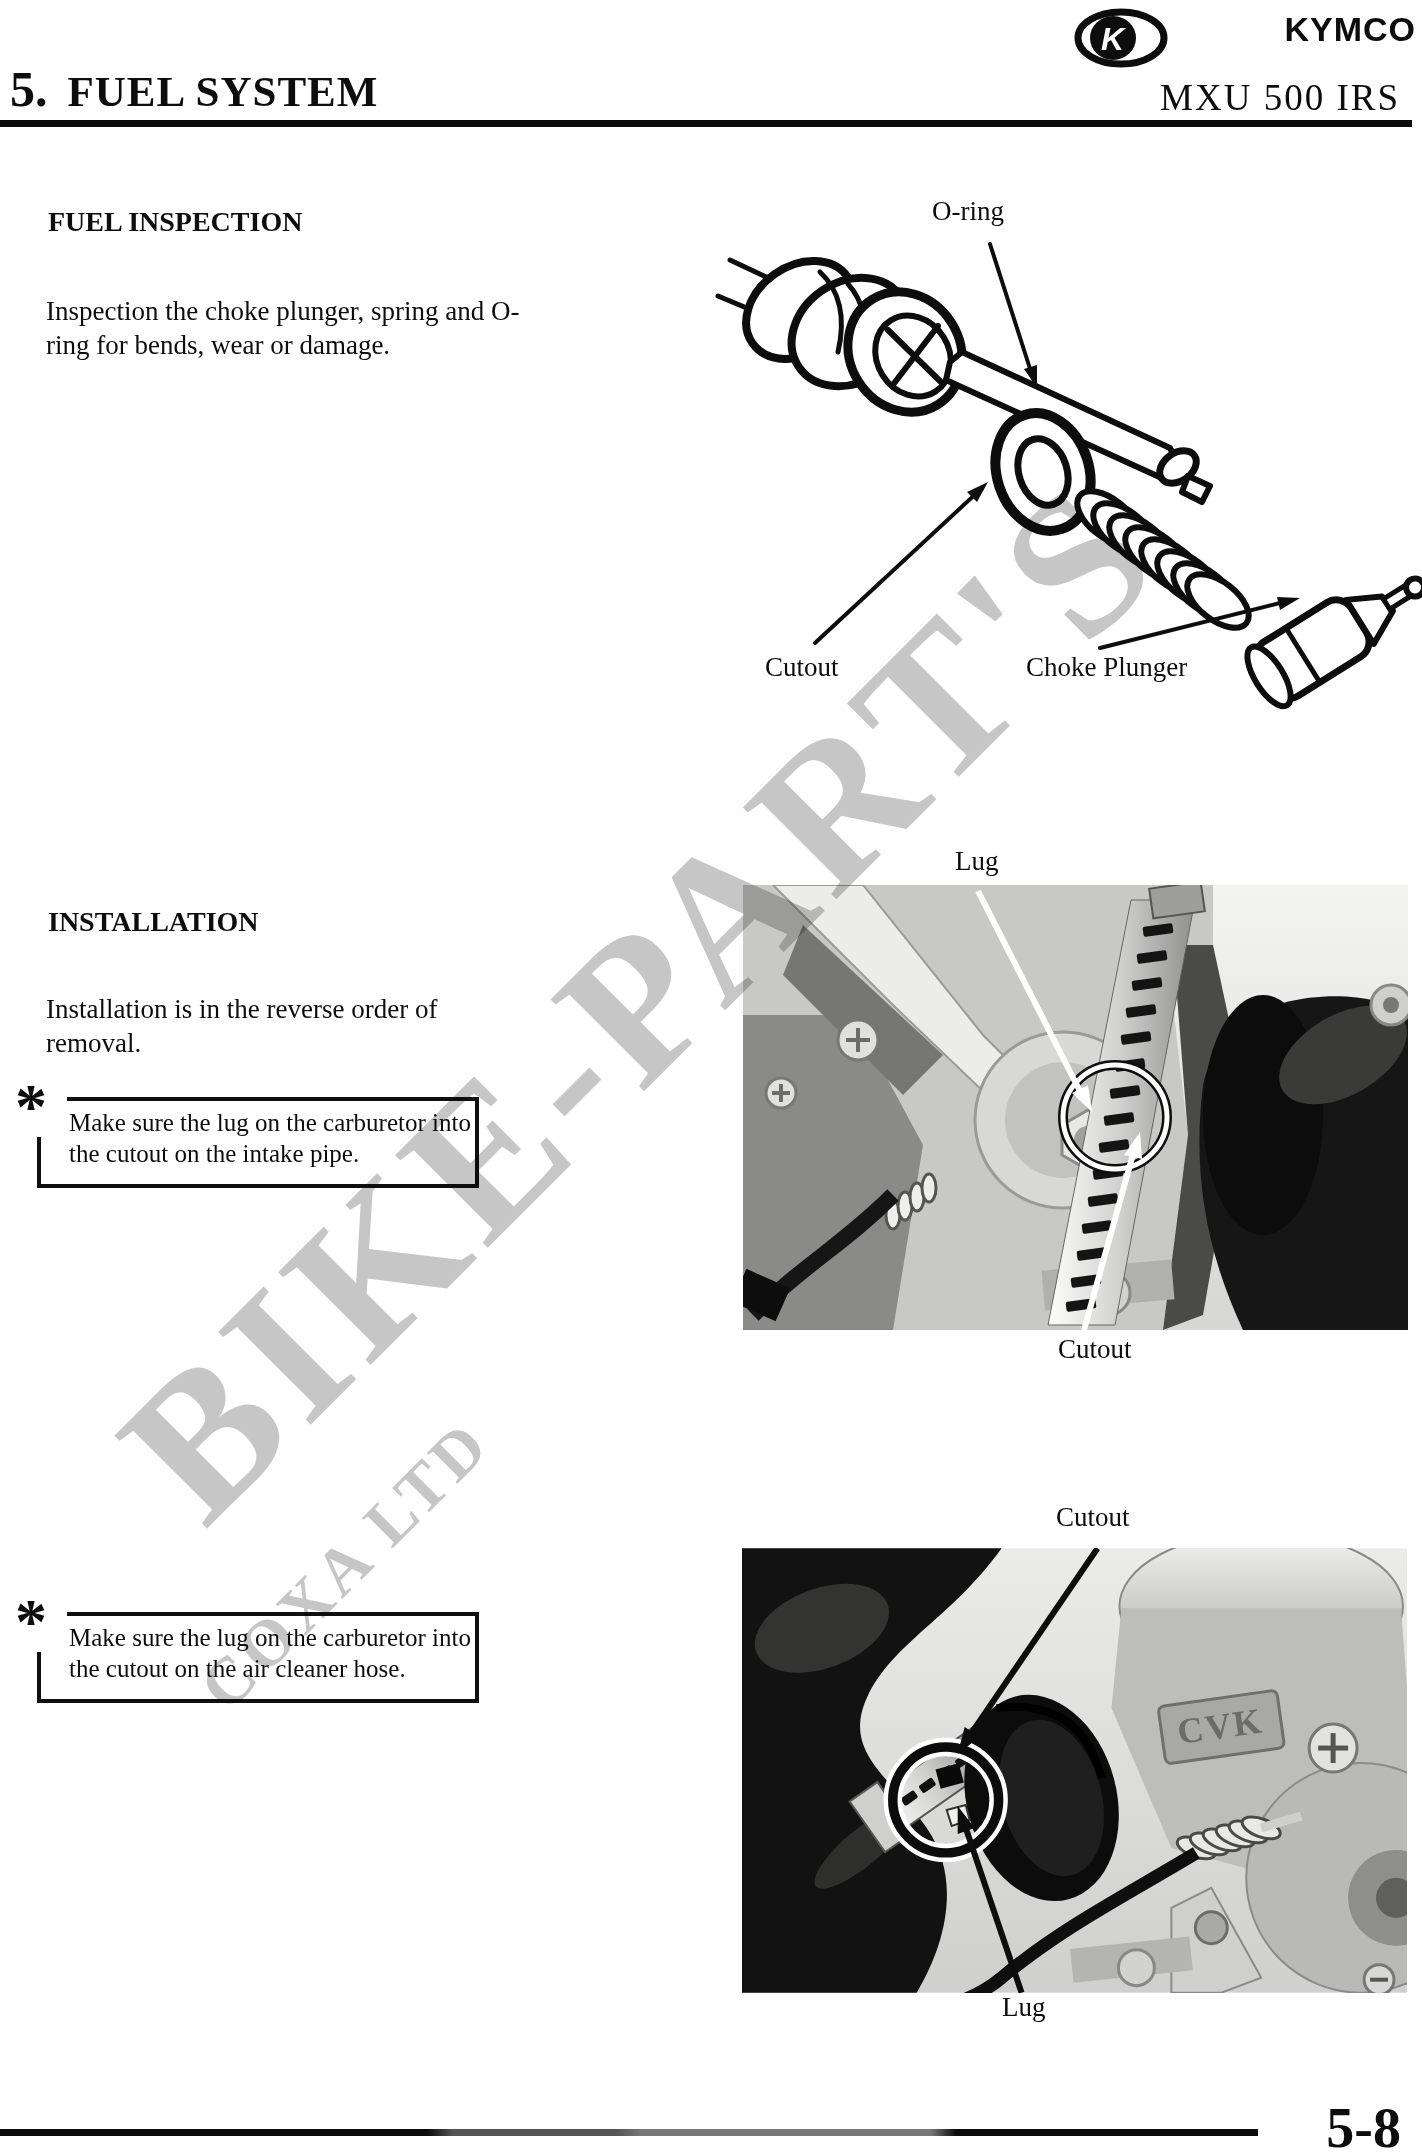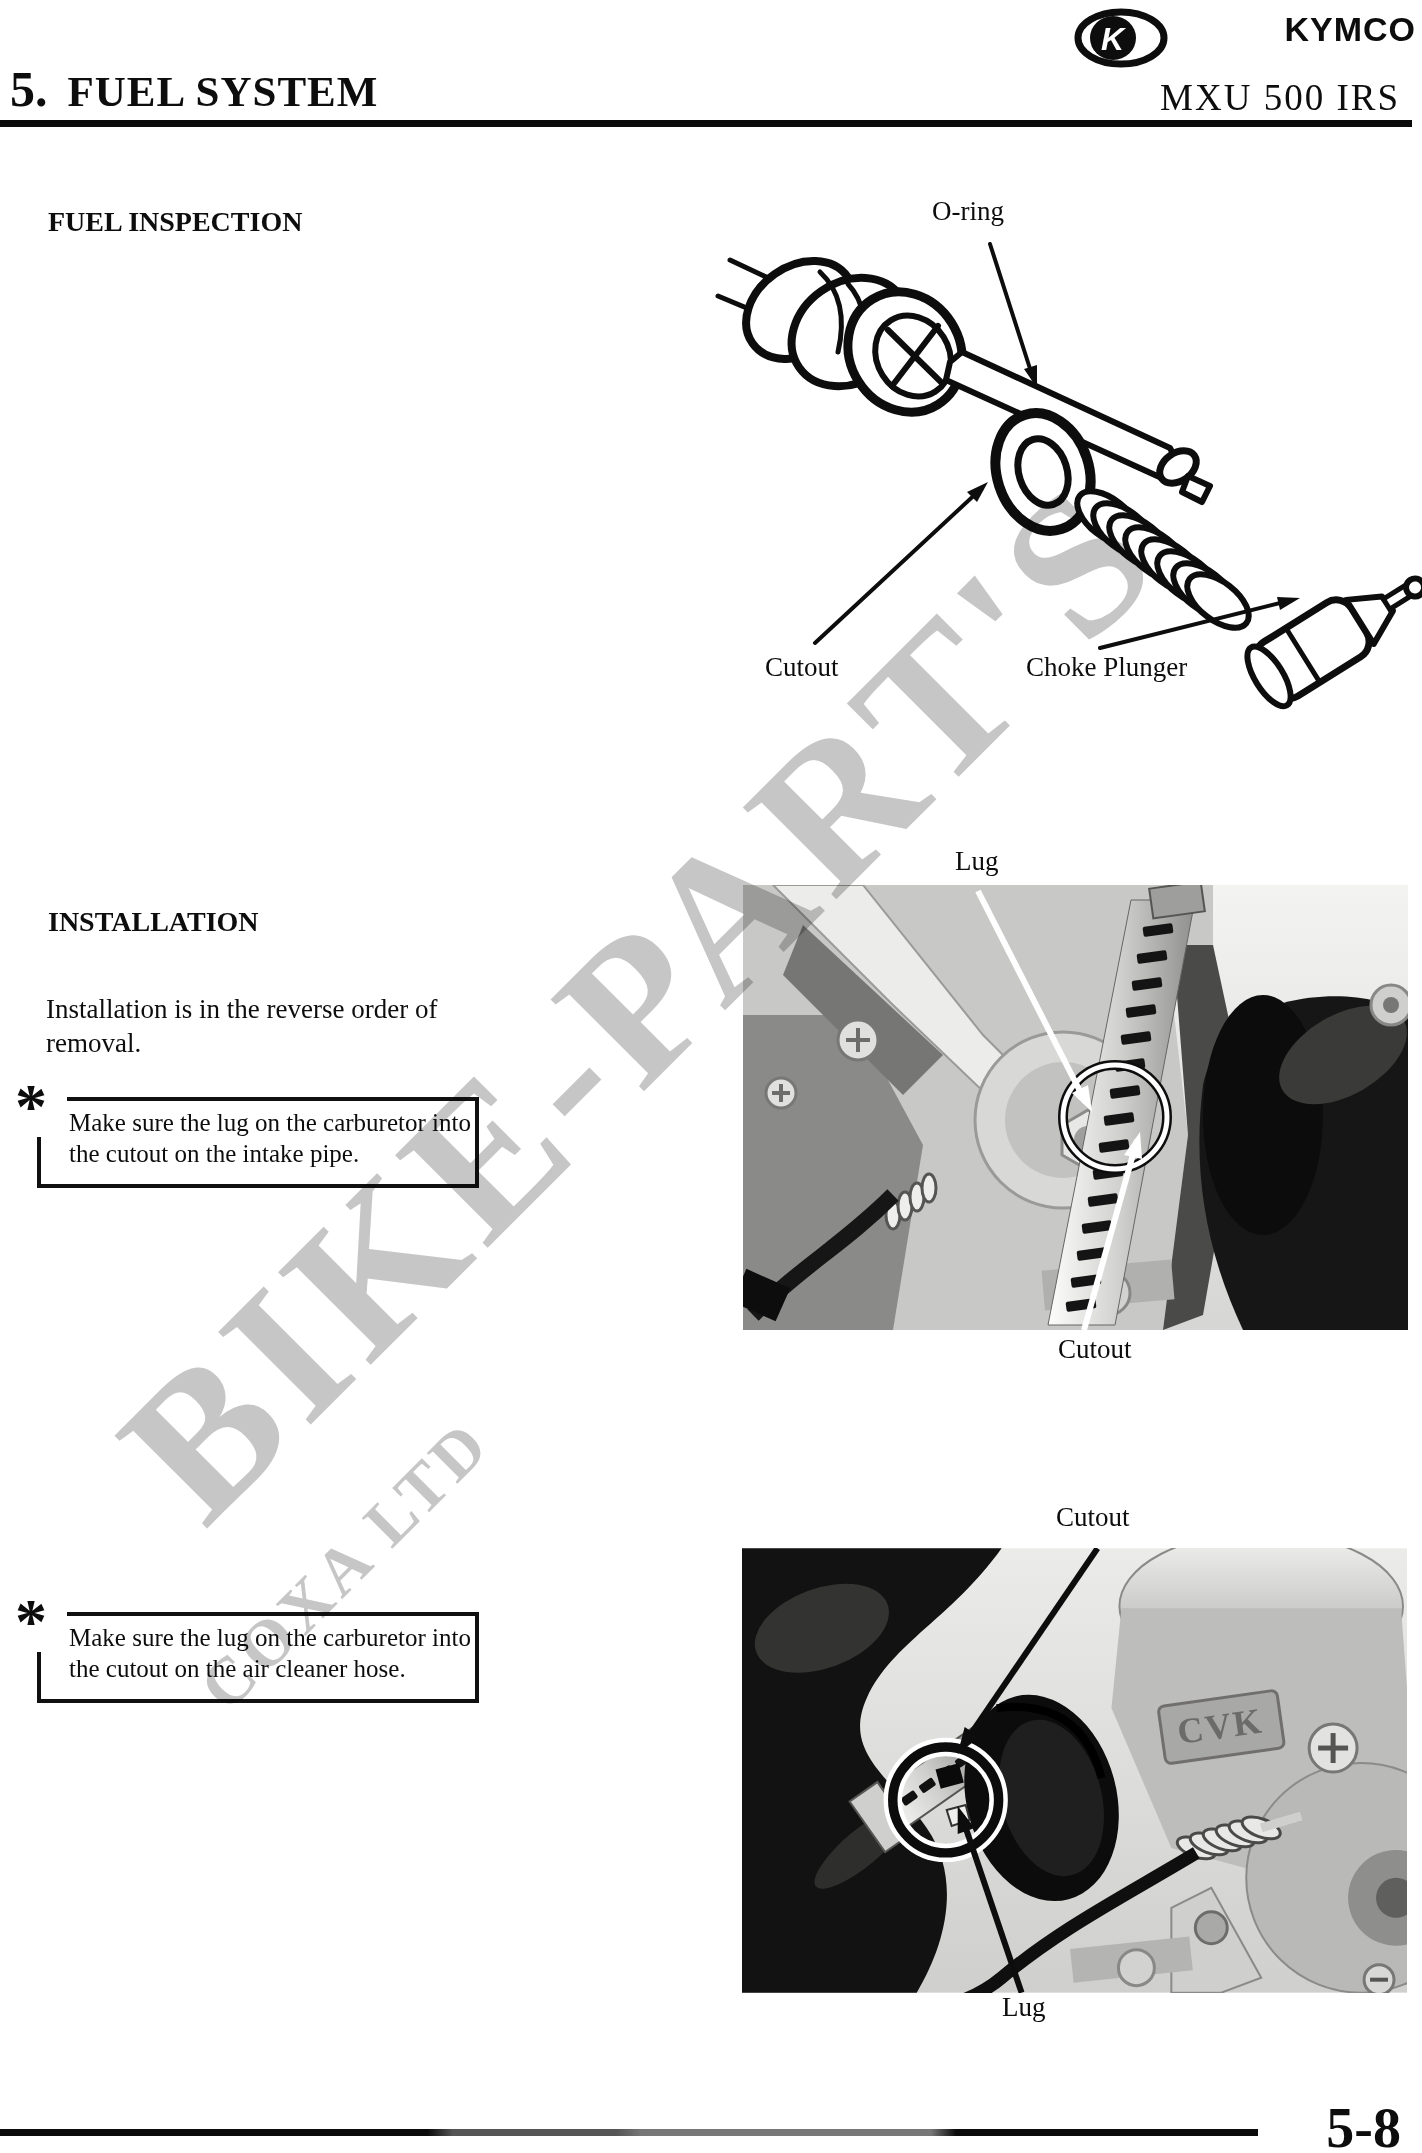--- a/index.html
+++ b/index.html
@@ -49,20 +49,22 @@
   <svg class="abs" style="left:1074px;top:8px;" width="94" height="62" viewBox="0 0 94 62">
     <ellipse cx="47" cy="30" rx="43" ry="26" fill="#ffffff" stroke="#0d0d0d" stroke-width="7"></ellipse>
     <ellipse cx="39" cy="30" rx="23" ry="22" fill="#0d0d0d"></ellipse>
     <text x="27" y="42" font-family="Liberation Sans, sans-serif" font-weight="bold" font-style="italic" font-size="32" fill="#ffffff">K</text>
   </svg>
   <div class="brand">KYMCO</div>
   <div class="model">MXU 500 IRS</div>
   <div class="hrule"></div>
 
   <div class="sect-head" style="left:48px;top:206px;">FUEL INSPECTION</div>
+  <div class="body-text" style="left:46px;top:294px;">Inspection the choke plunger, spring and O-
+ring for bends, wear or damage.</div>
 
   <svg class="abs" style="left:700px;top:180px;" width="722" height="580" viewBox="0 0 722 580">
     <g stroke="#0d0d0d" fill="none" stroke-linecap="round">
 
       <line x1="30" y1="80" x2="98" y2="112" stroke-width="5"></line>
       <line x1="18" y1="116" x2="90" y2="146" stroke-width="5"></line>
 
       <ellipse cx="100" cy="130" rx="58" ry="44" transform="rotate(-35 100 130)" fill="#ffffff" stroke-width="8"></ellipse>
       <ellipse cx="150" cy="152" rx="62" ry="50" transform="rotate(-35 150 152)" fill="#ffffff" stroke-width="8"></ellipse>
       <path d="M 120 92 Q 150 120 138 172" stroke-width="5"></path>

